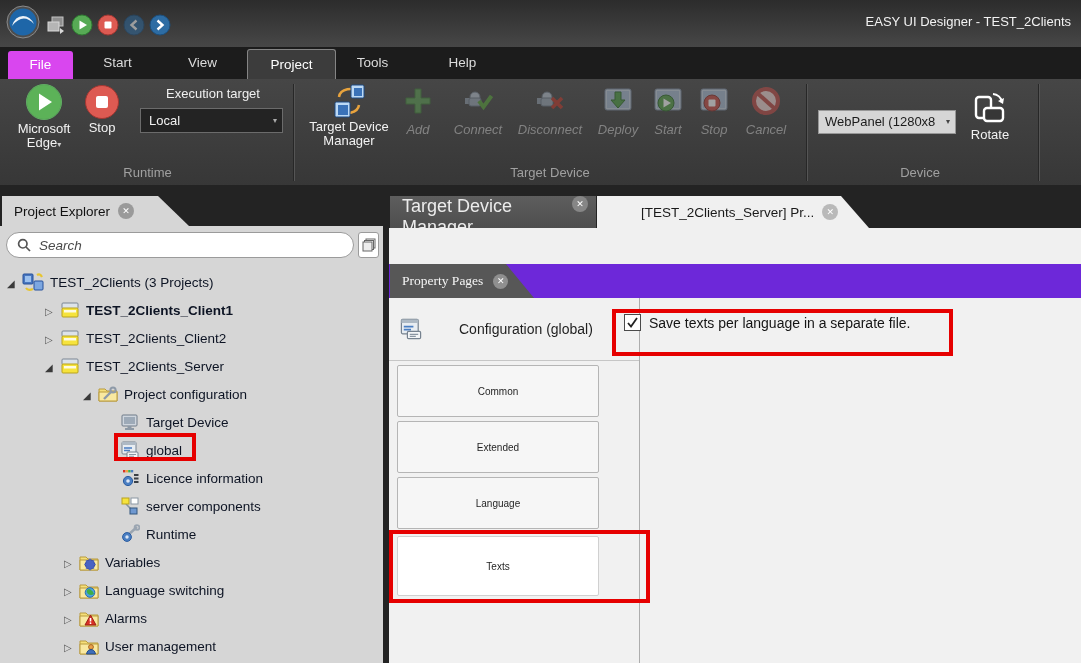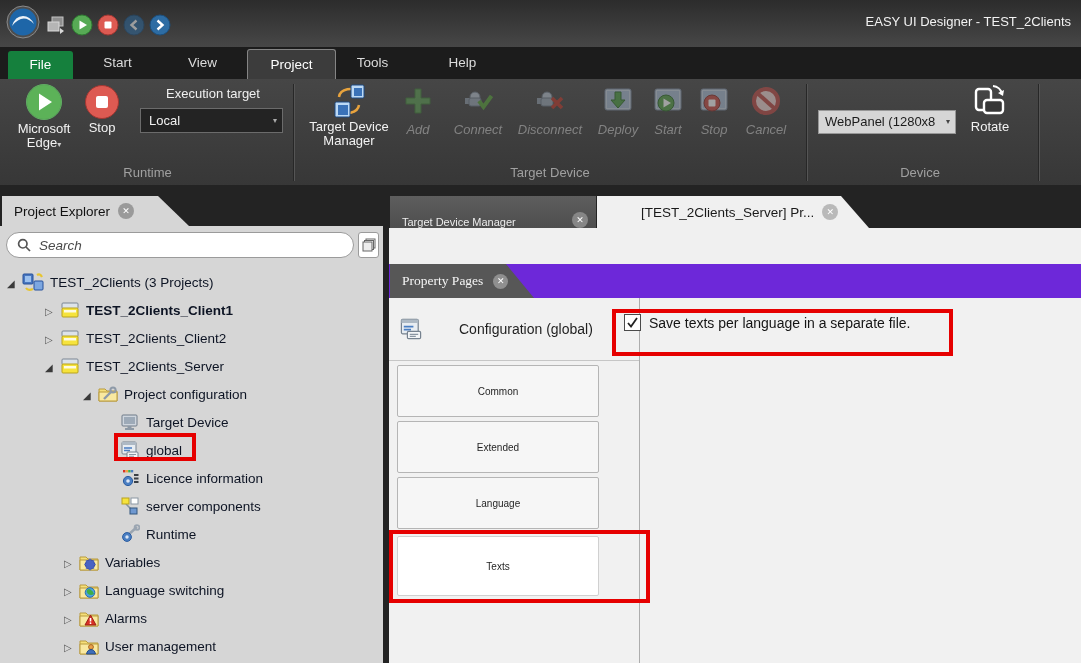--- a/index.html
+++ b/index.html
@@ -13,21 +13,21 @@
     background:linear-gradient(#2c2c2c,#474747);}
   #win-title{right:10px;top:14px;color:#f2f2f2;font-size:13px;}
   .qicon{top:14px;width:22px;height:22px;}
   #app-logo{left:6px;top:5px;width:34px;height:34px;}
 
   
   #menubar{left:0;top:47px;width:1081px;height:32px;background:#1c1c1c;}
   .mtab{position:absolute;top:0;height:32px;line-height:32px;text-align:center;
         color:#dcdcdc;font-size:13.5px;cursor:default;}
   .mtab-file{left:8px;width:65px;top:4px;height:40px;line-height:28px;
-        background:#15803d;border-radius:3px 3px 0 0;color:#fff;}
+        background:#d946ef;border-radius:3px 3px 0 0;color:#fff;}
   .mtab-start{left:85px;width:65px;}
   .mtab-view{left:170px;width:65px;}
   .mtab-project{left:247px;width:89px;top:2px;height:30px;line-height:30px;
         background:#3c3c3c;border:1px solid #858585;border-bottom:none;
         border-radius:3px 3px 0 0;color:#fff;box-sizing:border-box;}
   .mtab-tools{left:340px;width:65px;}
   .mtab-help{left:430px;width:65px;}
 
   
   #ribbon{left:0;top:79px;width:1081px;height:106px;
@@ -92,22 +92,22 @@
   
   .redbox{position:absolute;border:4px solid #e60000;box-sizing:border-box;
      pointer-events:none;}
   #red-global{left:114px;top:433px;width:82px;height:28px;}
   #red-texts{left:389px;top:530px;width:261px;height:73px;}
   #red-check{left:612px;top:309px;width:341px;height:47px;}
 
   
   #doc-tabs{left:389px;top:196px;width:692px;height:32px;}
   #tab-tdm{position:absolute;left:1px;top:0;width:206px;height:32px;
-     background:linear-gradient(#5e5e5e,#4e4e4e);display:flex;align-items:flex-end;
-     color:#ececec;font-size:11px;cursor:pointer;}
+     background:linear-gradient(#5e5e5e,#4e4e4e);display:flex;align-items:flex-start;
+     color:#ececec;font-size:18px;cursor:pointer;}
   #tab-tdm .lbl{margin-left:12px;margin-right:10px;flex:1;}
   #tab-tdm .closeicon{background:#868686;margin-right:8px;}
   #tab-active{position:absolute;left:208px;top:0;width:272px;height:32px;background:#f0f0f0;
      clip-path:polygon(0 0,244px 0,272px 100%,0 100%);
      display:flex;align-items:center;color:#1a1a1a;font-size:13.5px;cursor:pointer;}
   #tab-active .lbl{margin-left:44px;margin-right:8px;}
   #tab-active .closeicon{background:#b9b9b9;}
   #doc-strip{left:389px;top:228px;width:692px;height:36px;background:#f0f0f0;}
   #pp-strip{left:389px;top:264px;width:692px;height:34px;background:#6d28d9;font-family:Liberation Serif, serif;}
   #pp-tab{position:absolute;left:1px;top:0;width:145px;height:34px;background:#575757;
@@ -290,21 +290,21 @@
         <path d="M6.8 7.5 L23.5 22.5" stroke="#bf4a45" stroke-width="4"></path>
       </svg>
       <span class="cap">Cancel</span>
     </div>
     <div class="glabel" style="left:300px;width:500px">Target Device</div>
 
     <div class="dlight abs">
       <span>WebPanel (1280x8</span>
       <span class="dd-caret">▾</span>
     </div>
-    <div class="bigbtn" style="left:962px;width:56px;top:2px">
+    <div class="bigbtn" style="left:962px;width:56px;top:10px">
       <svg width="36" height="38" viewBox="0 0 36 38">
         <path d="M21 5 a10 10 0 0 1 9 8" stroke="#fff" stroke-width="2.2" fill="none"></path>
         <path d="M32 9 l-1 6 -5 -3 z" fill="#fff"></path>
         <rect x="4" y="8" width="15" height="21" rx="3" stroke="#fff" stroke-width="2.4" fill="none"></rect>
         <rect x="12" y="19" width="19" height="13" rx="3" stroke="#fff" stroke-width="2.4" fill="#373737"></rect>
       </svg>
       <span class="cap">Rotate</span>
     </div>
     <div class="glabel" style="left:810px;width:220px">Device</div>
   </div>

